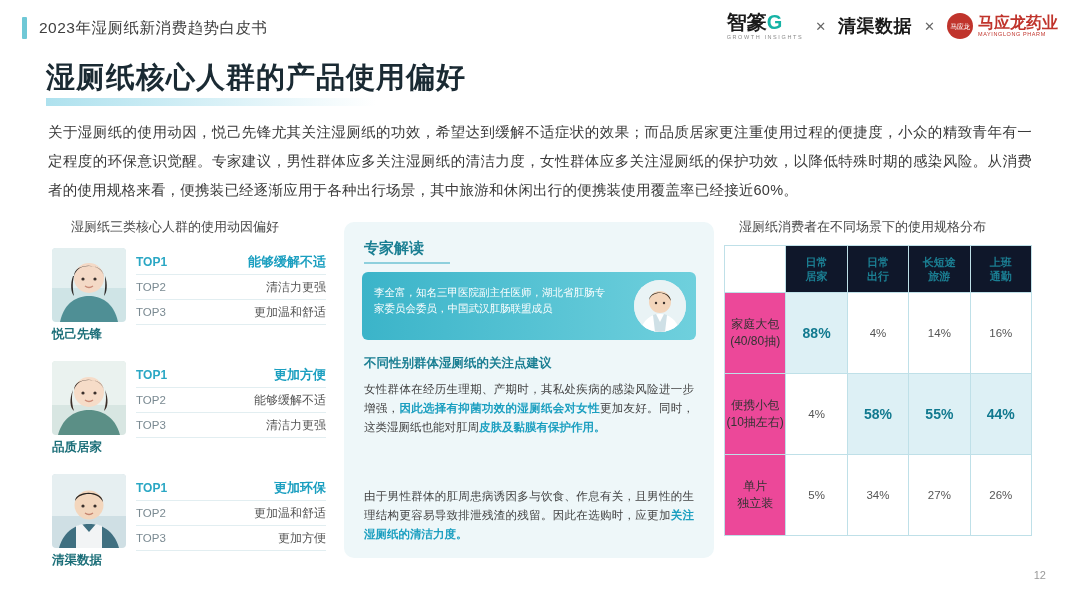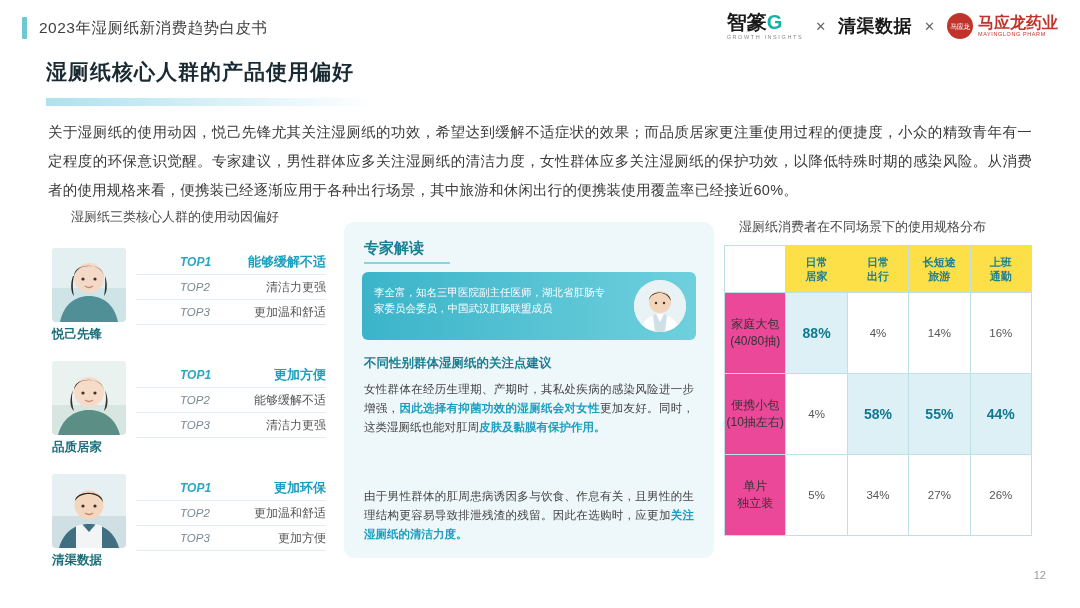--- a/index.html
+++ b/index.html
@@ -111,21 +111,21 @@
     font-size: 5.5px;
     color: #c0342c;
     letter-spacing: 0.6px;
   }
 
   
   .main-title {
     position: absolute;
     top: 58px;
     left: 46px;
-    font-size: 21px;
+    font-size: 29px;
     font-weight: bold;
     color: #1a2a33;
     letter-spacing: 1px;
   }
   .title-underline {
     position: absolute;
     top: 98px;
     left: 46px;
     width: 330px;
     height: 8px;
@@ -145,21 +145,21 @@
     text-align: justify;
     letter-spacing: 0.2px;
   }
 
   
   .sec-cap {
     position: absolute;
     font-size: 13px;
     color: #4a4a4a;
   }
-  #cap-left { top: 208px; left: 71px; }
+  #cap-left { top: 218px; left: 71px; }
   #cap-right { top: 218px; left: 739px; }
 
   
   .persona-wrap {
     position: absolute;
     top: 248px;
     left: 52px;
     width: 275px;
   }
   .persona {
@@ -191,24 +191,22 @@
   }
   .rank-row {
     height: 24px;
     display: flex;
     align-items: center;
     justify-content: space-between;
     border-bottom: 1px solid #e2eef1;
     font-size: 12px;
   }
   .rank-row .rk {
-    font-style: italic;
     color: #7a8a92;
     font-size: 11.5px;
-    margin-left: 44px;
   }
   .rank-row .rv {
     color: #555;
     font-size: 12px;
     padding-left: 24px;
   }
   .rank-row.top1 .rk {
     color: #2aa7c4;
     font-weight: bold;
     font-size: 12px;
@@ -325,21 +323,21 @@
   }
   table.spec th, table.spec td {
     border: 1px solid #bfe0e8;
     text-align: center;
     vertical-align: middle;
     font-size: 11.5px;
     color: #555;
   }
   table.spec thead th {
     height: 44px;
-    background: #fde047;
+    background: #0f172a;
     color: #1b7f93;
     font-weight: bold;
     font-size: 11px;
     line-height: 14px;
   }
   table.spec thead th.corner {
     background: #ffffff;
     border-top: 1px solid #bfe0e8;
   }
   table.spec tbody td {

